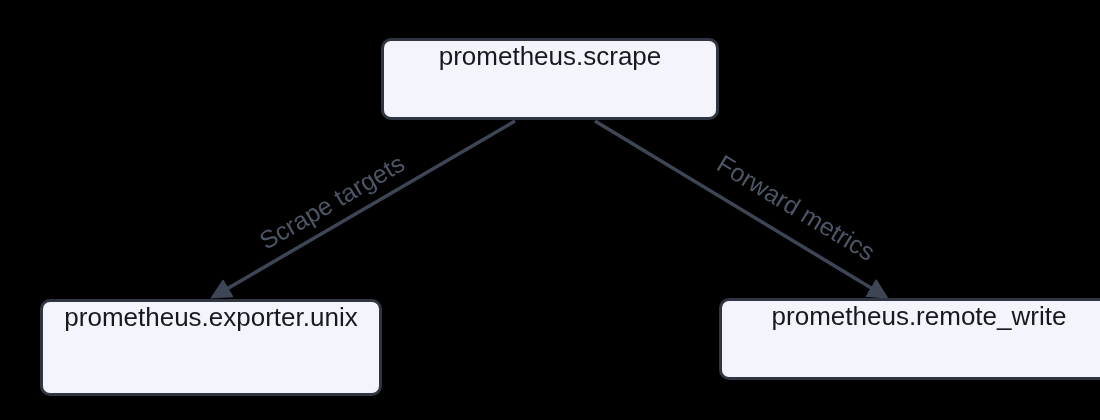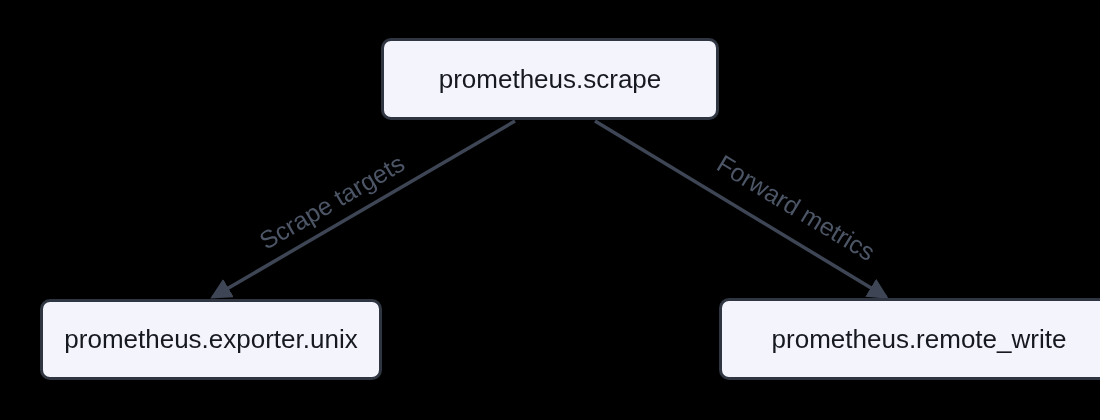--- a/index.html
+++ b/index.html
@@ -26,28 +26,27 @@
     fill: none;
     stroke-width: 3.5px;
   }
   .node {
     position: absolute;
     box-sizing: border-box;
     background: #f4f4fc;
     border: 3.5px solid #2f3642;
     border-radius: 10px;
     display: flex;
-    align-items: center;
     justify-content: center;
     color: #16191f;
     font-size: 26px;
     white-space: nowrap;
   }
   .node-top    { left: 381px; top: 38px;  width: 338px; height: 82px; }
-  .node-left   { left: 40px;  top: 299px; width: 342px; height: 81px; }
+  .node-left   { left: 40px;  top: 299px; width: 342px; height: 97px; }
   .node-right  { left: 719px; top: 298px; width: 400px; height: 82px; }
   .edge-label {
     position: absolute;
     color: #4d5666;
     font-size: 25px;
     white-space: nowrap;
   }
   .edge-label-left {
     left: 332px;
     top: 202px;

